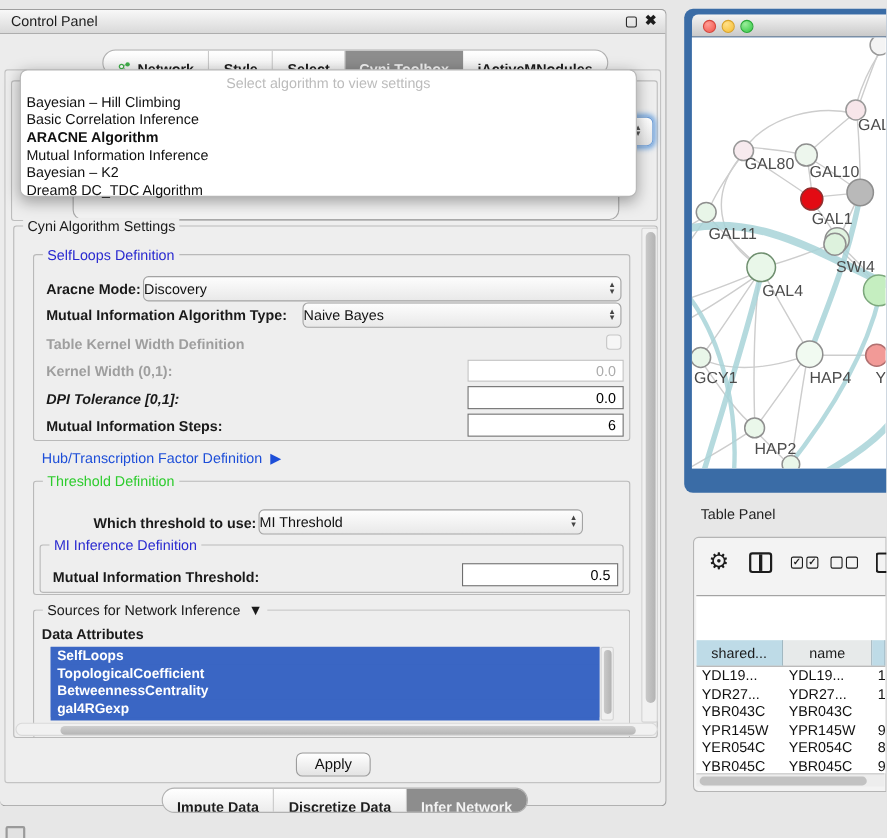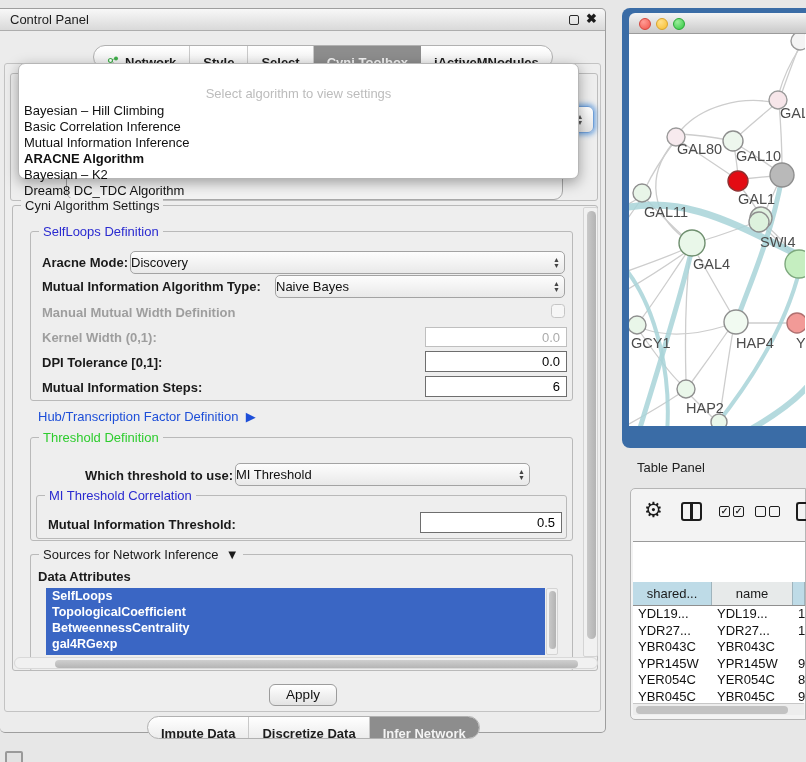--- a/index.html
+++ b/index.html
@@ -29,21 +29,21 @@
 
   
   #hidden-group{position:absolute;left:10px;top:64px;width:588px;height:128px;border:1px solid #bdbdbd;border-radius:3px;}
   #hidden-combo-stepper{position:absolute;left:566px;top:97px;width:28px;height:27px;border:1px solid #6f9fd8;border-radius:6px;
     background:linear-gradient(#ffffff,#e4e4e4);box-shadow:0 0 5px 2px rgba(88,150,220,.8);
     display:flex;flex-direction:column;align-items:center;justify-content:center;font-size:7px;color:#555;line-height:6px;}
   #hidden-field{position:absolute;left:66px;top:150px;width:497px;height:41px;border:1.5px solid #a8a8a8;border-radius:9px;background:#f3f3f3;}
 
   
   #algo-popup{position:absolute;left:18px;top:54px;width:561px;height:116px;background:#ffffff;
-    border:1px solid #b6b6b6;border-radius:7px;box-shadow:0 4px 14px rgba(0,0,0,.35);z-index:10;padding-top:20px;}
+    border:1px solid #b6b6b6;border-radius:7px;box-shadow:0 4px 14px rgba(0,0,0,.35);z-index:10;padding-top:2px;}
   #popup-placeholder{text-align:center;color:#bcbcbc;font-size:13px;height:19px;line-height:19px;}
   .popup-item{font-size:13px;color:#101010;height:16px;line-height:16px;padding-left:5px;white-space:nowrap;}
   .popup-item.current{font-weight:bold;}
 
   
   .groupbox{position:absolute;border:1px solid #b9b9b9;border-radius:3px;}
   .group-title{position:absolute;top:-8px;left:8px;background:#eeeeee;padding:0 4px;font-size:13px;color:#1a1a1a;white-space:nowrap;}
   .group-title.blue{color:#2a2ad0;}
   .group-title.green{color:#2ecc2e;}
 
@@ -158,22 +158,22 @@
         <div class="tab">
           <span>jActiveMNodules</span>
         </div>
       </div>
 
     <div id="algo-popup">
       <div id="popup-placeholder">Select algorithm to view settings</div>
       <div id="popup-items">
           <div class="popup-item">Bayesian – Hill Climbing</div>
           <div class="popup-item">Basic Correlation Inference</div>
+          <div class="popup-item current">ARACNE Algorithm</div>
           <div class="popup-item">Mutual Information Inference</div>
-          <div class="popup-item current">ARACNE Algorithm</div>
           <div class="popup-item">Bayesian – K2</div>
           <div class="popup-item">Dream8 DC_TDC Algorithm</div>
         </div>
     </div>
 
     <div class="groupbox" id="settings-group" style="left:12px;top:196px;width:586px;height:466px;background:#eeeeee;">
       <span class="group-title">Cyni Algorithm Settings</span>
     </div>
 
     <div class="groupbox" style="left:30px;top:222px;width:543px;height:170px;">
@@ -188,25 +188,25 @@
         </span>
     </div>
     <span class="flabel" style="left:42px;top:270px;">Mutual Information Algorithm Type:</span>
     <div class="combo" style="left:275px;top:266px;width:290px;">
       <span>Naive Bayes</span>
       <span class="stepper">
           <span>▲</span>
           <span>▼</span>
         </span>
     </div>
-    <span class="flabel disabled" style="left:42px;top:296px;">Manual Mutual Width Definition</span>
+    <span class="flabel disabled" style="left:42px;top:296px;">Table Kernel Width Definition</span>
     <div id="manual-checkbox"></div>
     <span class="flabel disabled" style="left:42px;top:321px;">Kernel Width (0,1):</span>
     <div class="tfield disabled" style="left:425px;top:318px;width:142px;height:20px;">0.0</div>
-    <span class="flabel" style="left:42px;top:346px;">DPI Tolerance [0,1]:</span>
+    <span class="flabel" style="left:42px;top:346px;font-style:italic;">DPI Tolerance [0,1]:</span>
     <div class="tfield enabled" style="left:425px;top:342px;width:142px;height:21px;">0.0</div>
     <span class="flabel" style="left:42px;top:371px;">Mutual Information Steps:</span>
     <div class="tfield enabled" style="left:425px;top:367px;width:142px;height:21px;">6</div>
 
     <span class="flabel disclosure" style="left:38px;top:400px;">
       <span>Hub/Transcription Factor Definition</span>
       <span>&nbsp;▶</span>
     </span>
 
     <div class="groupbox" style="left:30px;top:428px;width:543px;height:104px;">
@@ -214,21 +214,21 @@
     </div>
     <span class="flabel" style="left:85px;top:459px;">Which threshold to use:</span>
     <div class="combo" style="left:235px;top:454px;width:295px;">
       <span>MI Threshold</span>
       <span class="stepper">
           <span>▲</span>
           <span>▼</span>
         </span>
     </div>
     <div class="groupbox" style="left:36px;top:486px;width:531px;height:44px;">
-      <span class="group-title blue">MI Threshold Correlation</span>
+      <span class="group-title blue">MI Inference Definition</span>
     </div>
     <span class="flabel" style="left:48px;top:508px;">Mutual Information Threshold:</span>
     <div class="tfield enabled" style="left:420px;top:503px;width:142px;height:21px;">0.5</div>
 
     <div class="groupbox" style="left:30px;top:545px;width:543px;height:117px;border-bottom:none;">
       <span class="group-title">
         <span>Sources for Network Inference</span>
         <span>&nbsp;▼</span>
       </span>
     </div>

